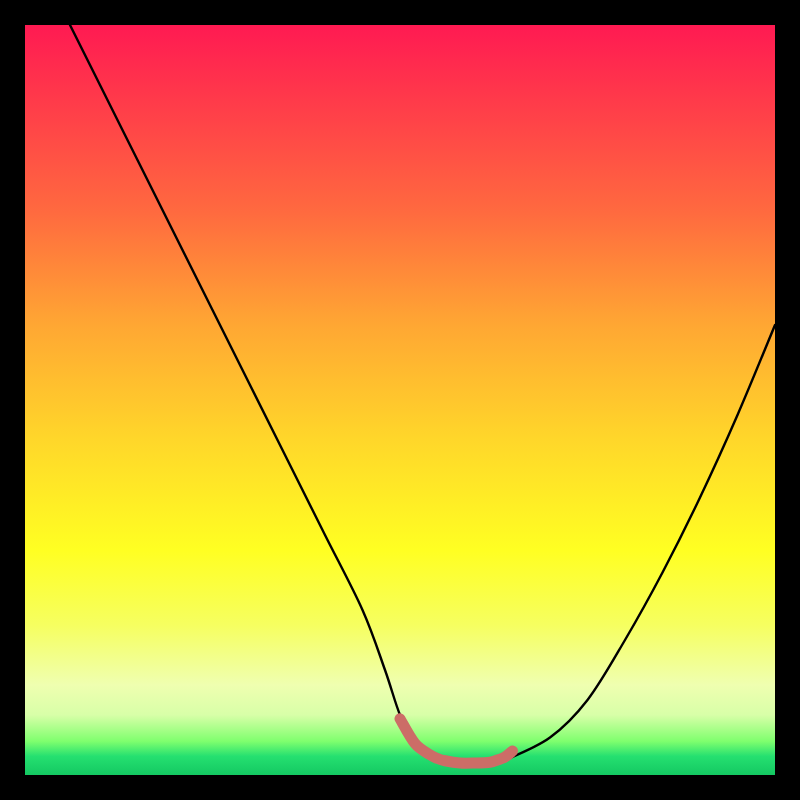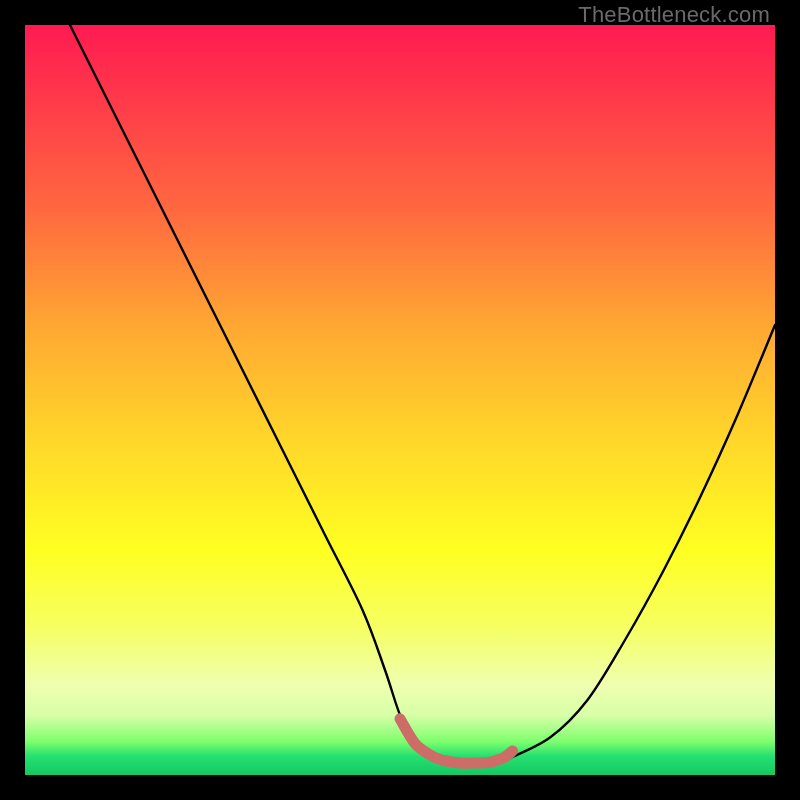--- a/index.html
+++ b/index.html
@@ -48,21 +48,20 @@
     font-size: 22px;
     font-weight: 500;
     letter-spacing: 0.2px;
     user-select: none;
   }
 </style>
 </head>
 <body>
 
 <div class="frame">
-  <div class="watermark">TheBottleneck.com</div>
   <div class="plot">
     <svg class="gradient" viewBox="0 0 750 750" preserveAspectRatio="none">
       <defs>
         <linearGradient id="bg" x1="0" y1="0" x2="0" y2="1">
             <stop offset="0%" stop-color="#ff1a52"></stop>
             <stop offset="10%" stop-color="#ff3a4a"></stop>
             <stop offset="25%" stop-color="#ff6a3f"></stop>
             <stop offset="40%" stop-color="#ffa733"></stop>
             <stop offset="55.00000000000001%" stop-color="#ffd62a"></stop>
             <stop offset="70%" stop-color="#ffff22"></stop>

